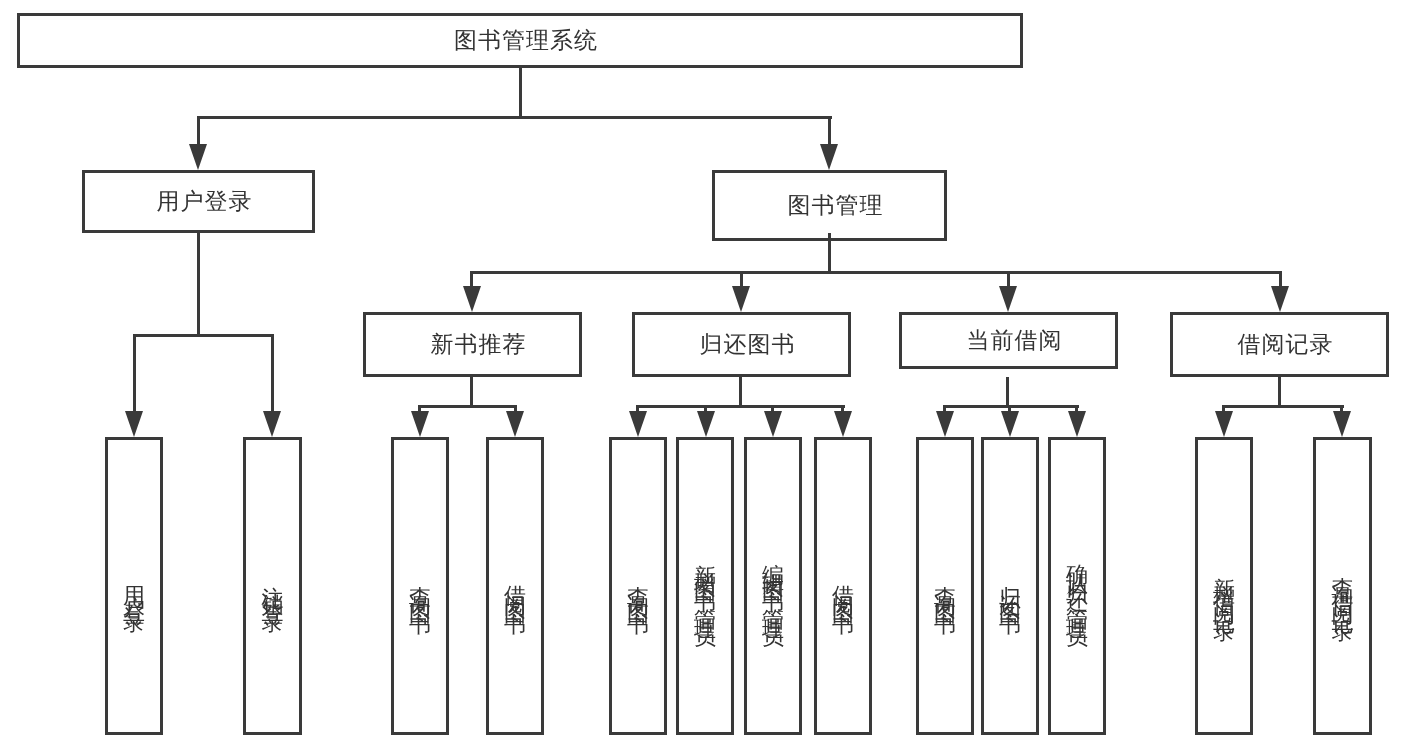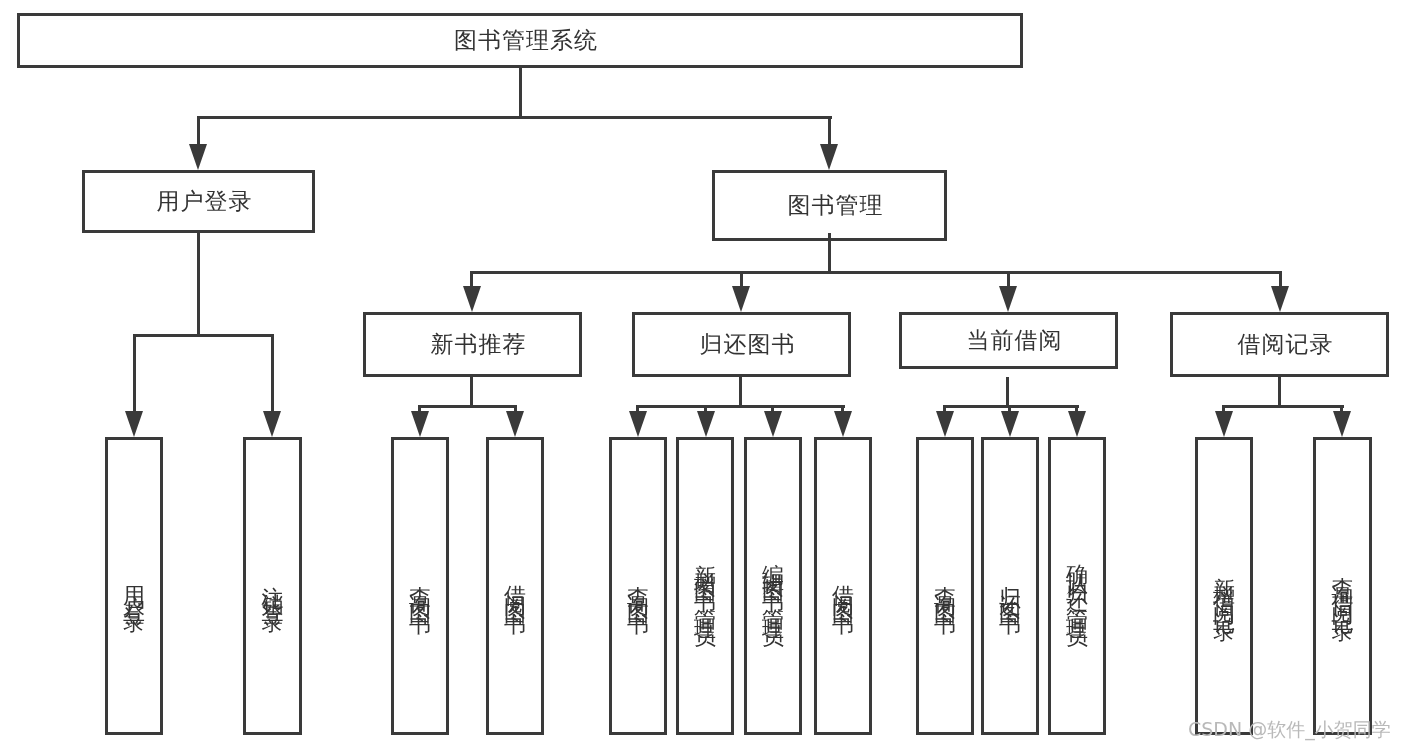--- a/index.html
+++ b/index.html
@@ -160,14 +160,13 @@
   <div class="vbox" style="left:744px;">编辑图书（管理员）</div>
   <div class="vbox" style="left:814px;">借阅图书</div>
 
   <div class="vbox" style="left:916px;">查询图书</div>
   <div class="vbox" style="left:981px;">归还图书</div>
   <div class="vbox" style="left:1048px;">确认归还（管理员）</div>
 
   <div class="vbox" style="left:1195px;">新增借阅记录</div>
   <div class="vbox" style="left:1313px; width:59px;">查询借阅记录</div>
 
-  <div class="watermark">CSDN @软件_小贺同学</div>
 </div>
 
 </body></html>

